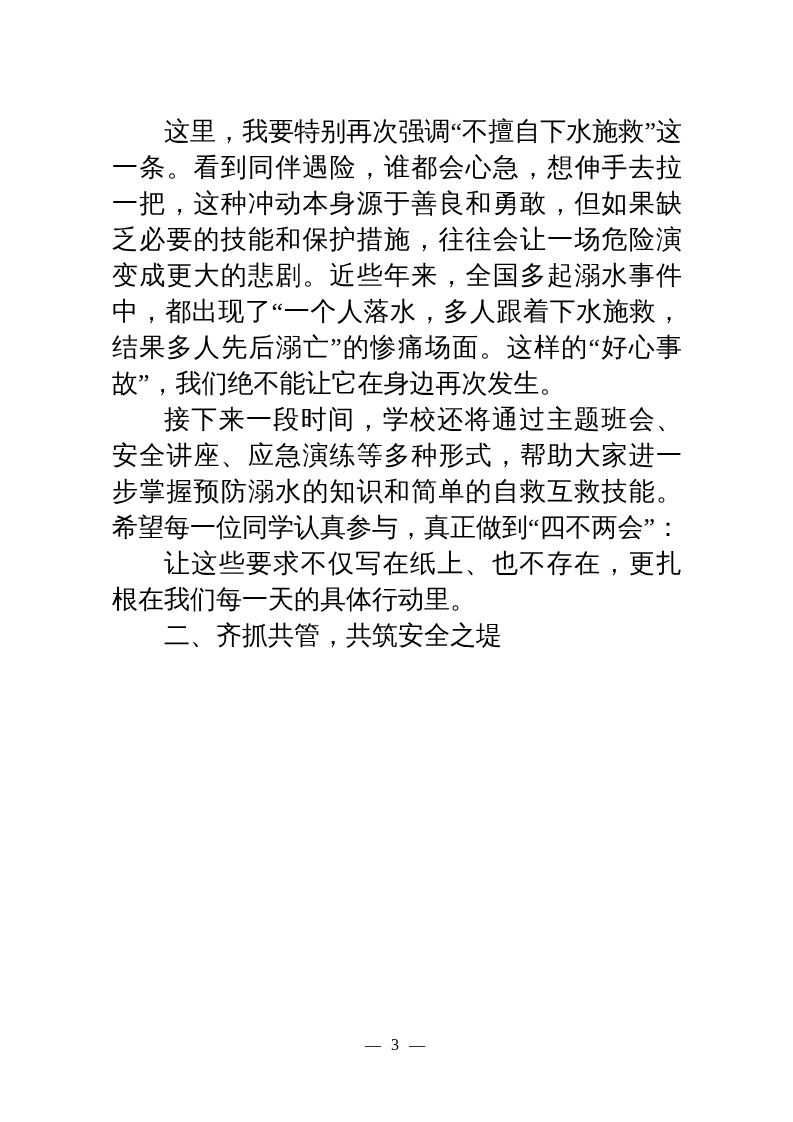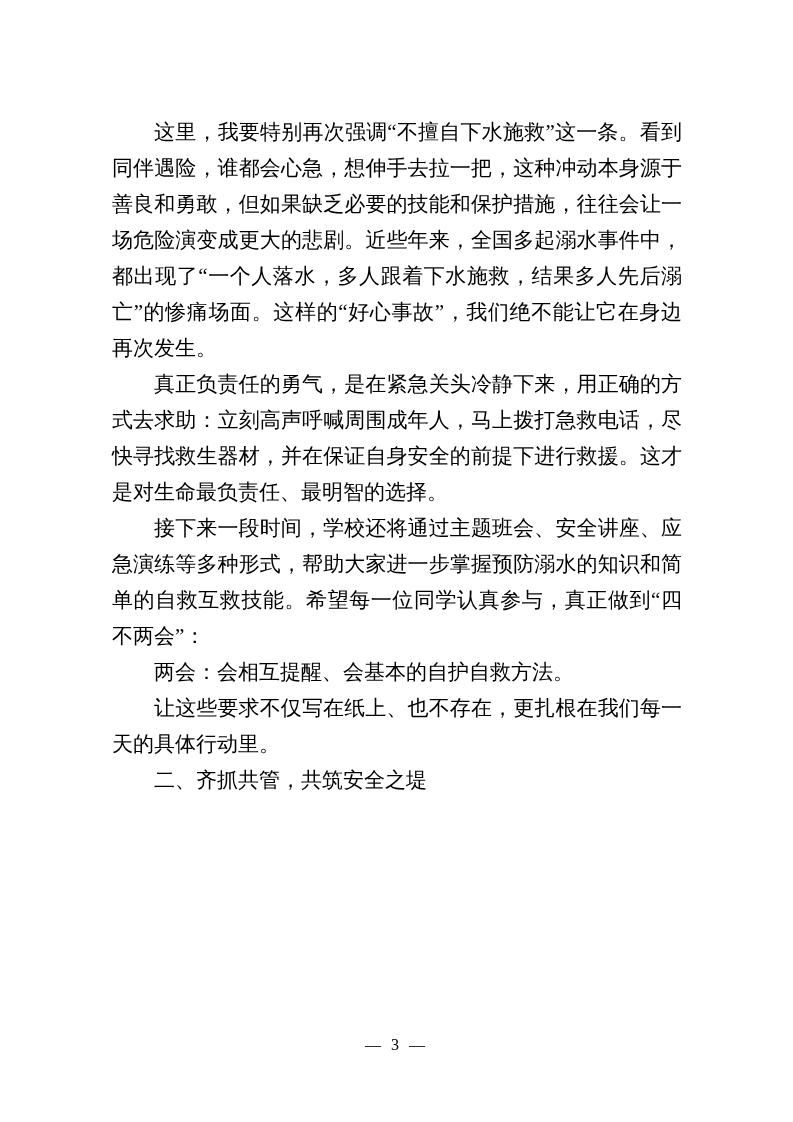--- a/index.html
+++ b/index.html
@@ -16,21 +16,21 @@
     font-family: "Liberation Serif", "DejaVu Serif", serif;
     overflow: hidden;
   }
   .content {
     position: absolute;
     left: 112px;
     top: 114px;
     width: 570px;
   }
   .para {
-    font-size: 21px;
+    font-size: 26px;
     line-height: 36px;
     text-align: justify;
     text-indent: 2em;
     word-break: break-all;
   }
   .para.heading {
     font-weight: normal;
   }
   .footer {
     position: absolute;
@@ -42,20 +42,18 @@
     letter-spacing: 3px;
     color: #000000;
   }
 </style>
 </head>
 <body>
 
 <div class="page">
   <div class="content">
     <p class="para">这里，我要特别再次强调“不擅自下水施救”这一条。看到同伴遇险，谁都会心急，想伸手去拉一把，这种冲动本身源于善良和勇敢，但如果缺乏必要的技能和保护措施，往往会让一场危险演变成更大的悲剧。近些年来，全国多起溺水事件中，都出现了“一个人落水，多人跟着下水施救，结果多人先后溺亡”的惨痛场面。这样的“好心事故”，我们绝不能让它在身边再次发生。</p>
-    <p class="para">真正负责任的勇气，是在紧急关头冷静下来，用正确的方式去求助：立刻高声呼喊周围成年人，马上拨打急救电话，尽快寻找救生器材，并在保证自身安全的前提下进行救援。这才是对生命最负责任、最明智的选择。</p>
     <p class="para">接下来一段时间，学校还将通过主题班会、安全讲座、应急演练等多种形式，帮助大家进一步掌握预防溺水的知识和简单的自救互救技能。希望每一位同学认真参与，真正做到“四不两会”：</p>
-    <p class="para">两会：会相互提醒、会基本的自护自救方法。</p>
     <p class="para">让这些要求不仅写在纸上、也不存在，更扎根在我们每一天的具体行动里。</p>
     <p class="para heading">二、齐抓共管，共筑安全之堤</p>
   </div>
   <div class="footer">— 3 —</div>
 </div>
 
 </body></html>

